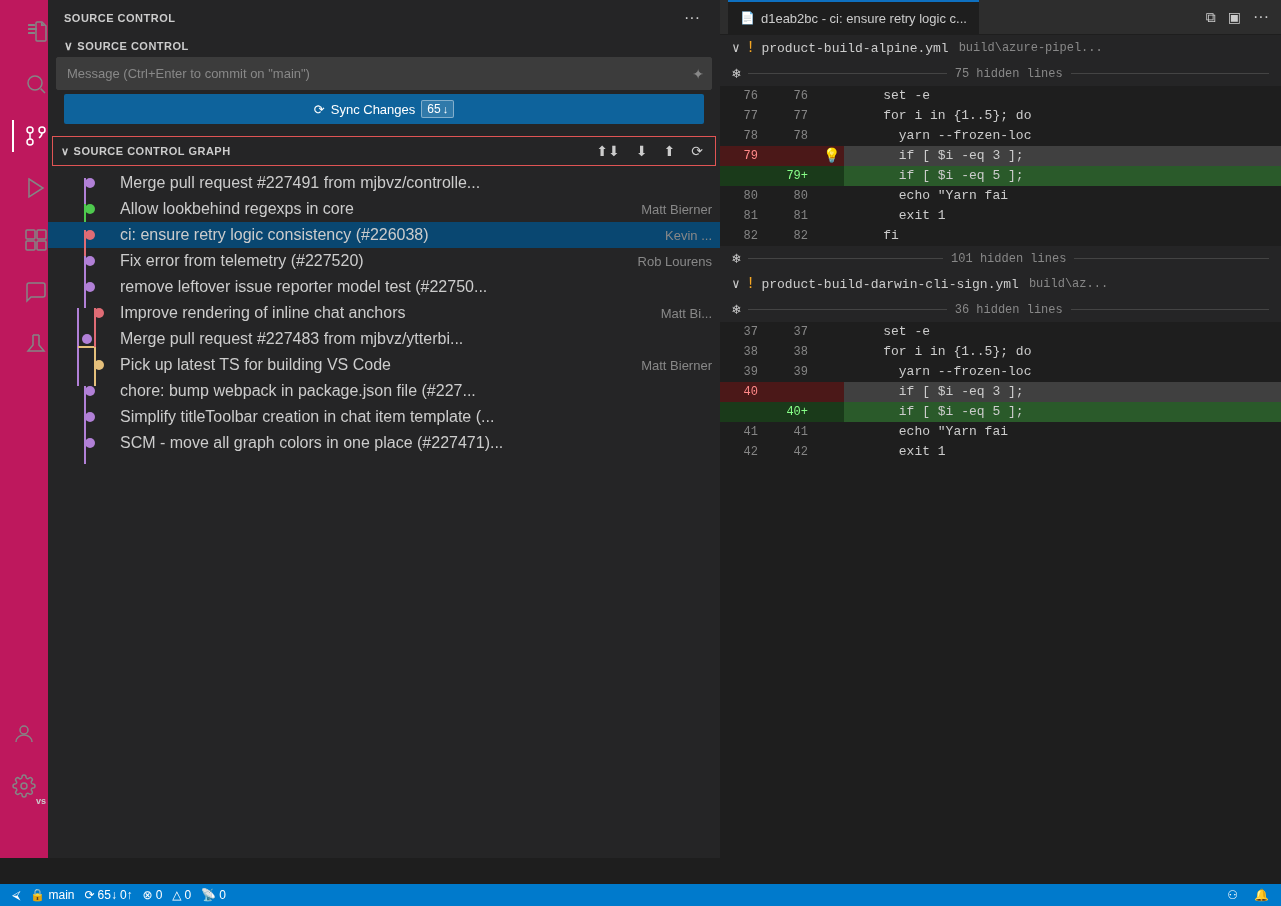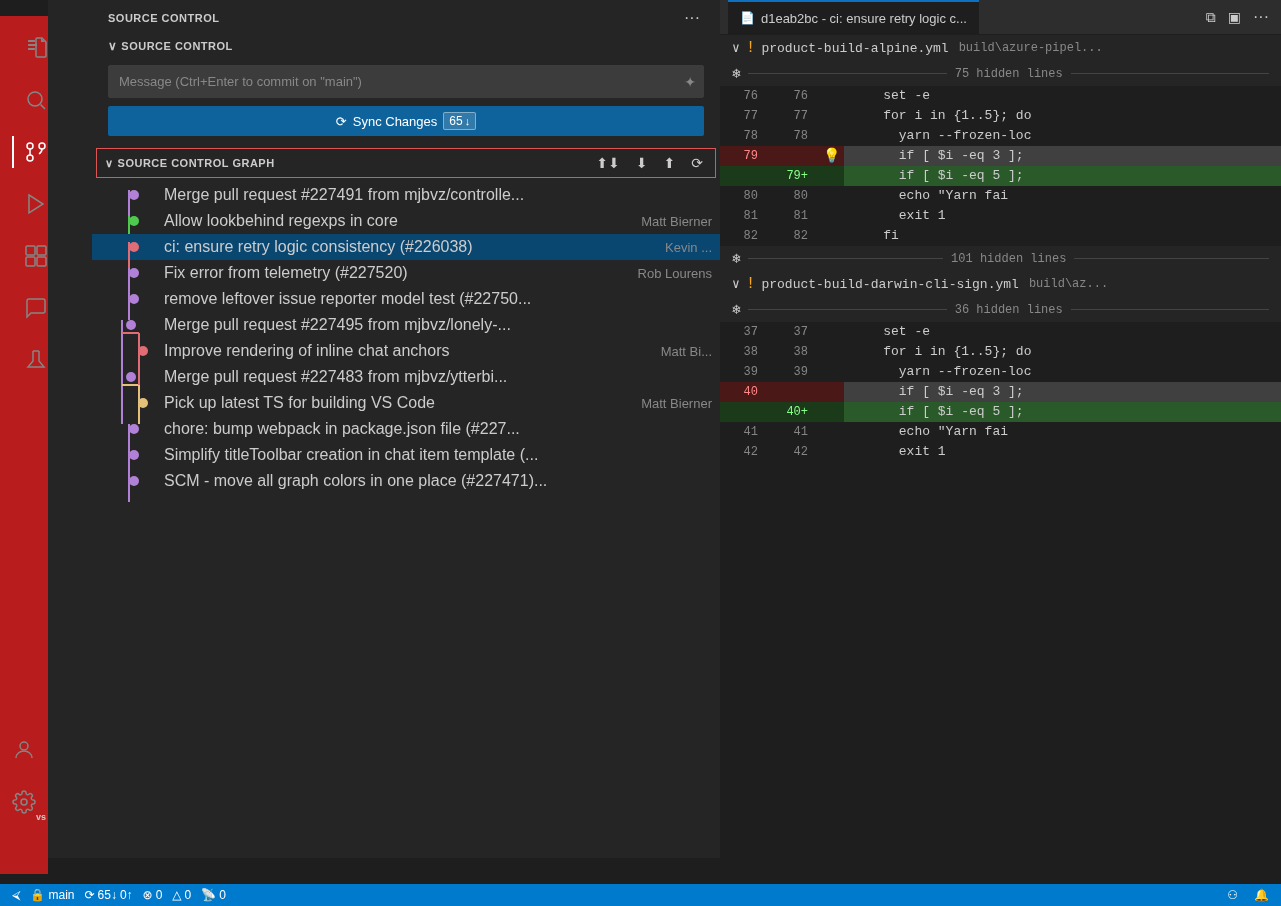--- a/index.html
+++ b/index.html
@@ -12,24 +12,24 @@
       height: 906px;
       overflow: hidden;
       display: flex;
       flex-direction: column;
     }
 
     
     .activity-bar {
       position: absolute;
       left: 0;
-      top: 16px;
+      top: 0;
       width: 48px;
       height: 858px;
-      background: #b91c1c;
+      background: #be185d;
       display: flex;
       flex-direction: column;
       align-items: center;
       padding-top: 8px;
       gap: 4px;
       padding-left: 24px;
     }
     .activity-item {
       width: 48px;
       height: 48px;
@@ -71,21 +71,20 @@
     .sidebar {
       position: absolute;
       left: 48px;
       top: 0;
       width: 672px;
       height: 858px;
       background: #252526;
       display: flex;
       flex-direction: column;
       overflow: hidden;
-      padding-left: 44px;
     }
 
     .sidebar-header {
       padding: 8px 16px;
       display: flex;
       align-items: center;
       justify-content: space-between;
       height: 35px;
     }
     .sidebar-header-title {
@@ -123,21 +122,20 @@
       font-weight: 700;
       letter-spacing: 0.5px;
       color: #cccccc;
     }
     .section-header .chevron {
       margin-right: 4px;
       font-size: 12px;
     }
 
     .commit-input-area {
-      margin: 8px;
       position: relative;
     }
     .commit-input {
       width: 100%;
       background: #3c3c3c;
       border: 1px solid #3c3c3c;
       color: #cccccc;
       padding: 8px 32px 8px 10px;
       font-size: 13px;
       border-radius: 2px;
@@ -596,31 +594,20 @@
       <li class="graph-item">
         <div class="graph-dot-area">
           <svg width="50" height="26" style="position:absolute;left:0;top:0;">
             <line x1="25" y1="0" x2="25" y2="26" stroke="#b180d7" stroke-width="2"></line>
           </svg>
           <div class="graph-dot" style="background:#b180d7;position:relative;z-index:1;"></div>
         </div>
         <span class="graph-text">remove leftover issue reporter model test (#22750...</span>
       </li>
 
-      <li class="graph-item">
-        <div class="graph-dot-area">
-          <svg width="60" height="26" style="position:absolute;left:0;top:0;">
-            <line x1="18" y1="0" x2="18" y2="26" stroke="#b180d7" stroke-width="2"></line>
-            <line x1="35" y1="26" x2="35" y2="13" stroke="#e06c75" stroke-width="2"></line>
-            <line x1="35" y1="13" x2="18" y2="13" stroke="#e06c75" stroke-width="2"></line>
-          </svg>
-          <div class="graph-dot" style="background:#b180d7;position:relative;z-index:1;margin-left:-7px;"></div>
-        </div>
-        <span class="graph-text">Merge pull request #227495 from mjbvz/lonely-...</span>
-      </li>
 
       <li class="graph-item">
         <div class="graph-dot-area">
           <svg width="60" height="26" style="position:absolute;left:0;top:0;">
             <line x1="18" y1="0" x2="18" y2="26" stroke="#b180d7" stroke-width="2"></line>
             <line x1="35" y1="0" x2="35" y2="26" stroke="#e06c75" stroke-width="2"></line>
           </svg>
           <div class="graph-dot" style="background:#e06c75;position:relative;z-index:1;margin-left:17px;"></div>
         </div>
         <span class="graph-text">Improve rendering of inline chat anchors</span>

